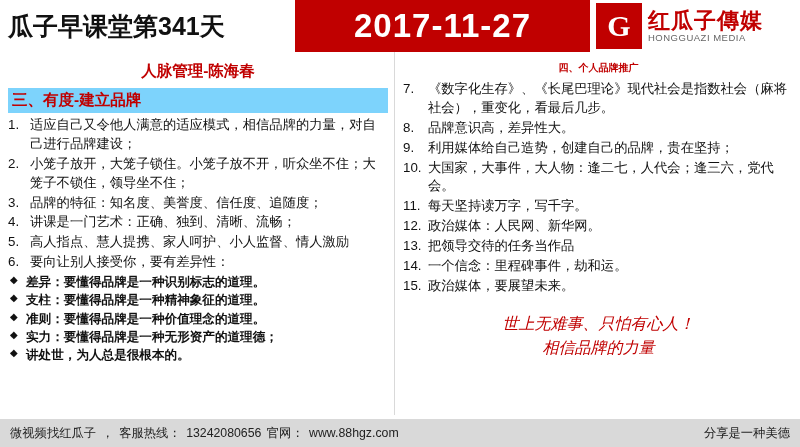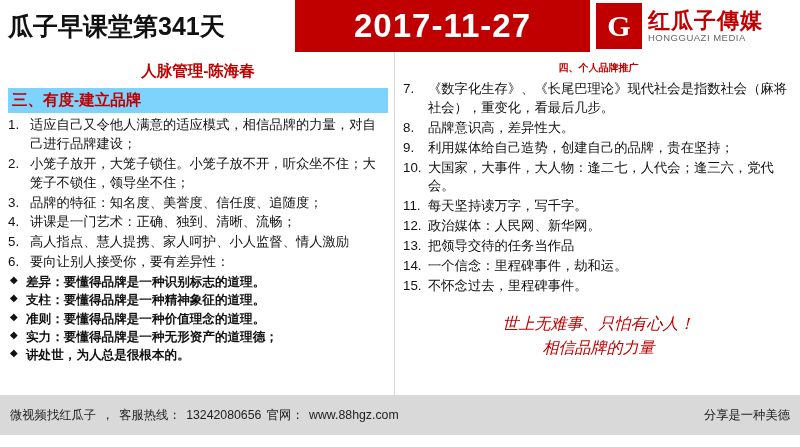--- a/index.html
+++ b/index.html
@@ -149,22 +149,22 @@
     font-weight:normal;
     font-size:16px;
     font-style:italic;
     text-align:center;
     line-height:1.5;
     margin-top:16px;
   }
   
   .footer{
     position:absolute;
-    left:0;bottom:12px;
-    width:800px;height:40px;
+    left:0;bottom:0;
+    width:800px;height:28px;
     background:#d9d9d9;
     display:flex;
     align-items:center;
     justify-content:space-between;
     box-sizing:border-box;
     padding:8px 10px;
     font-size:12.3px;
     color:#222;
   }
   .footer .left span{margin-right:2px;}
@@ -215,21 +215,21 @@
     <div class="sechead-right">四、个人品牌推广</div>
     <ol class="list two-digit" id="right-list" style="counter-reset: item 6;">
       <li>《数字化生存》、《长尾巴理论》现代社会是指数社会（麻将社会），重变化，看最后几步。</li>
       <li>品牌意识高，差异性大。</li>
       <li>利用媒体给自己造势，创建自己的品牌，贵在坚持；</li>
       <li>大国家，大事件，大人物：逢二七，人代会；逢三六，党代会。</li>
       <li>每天坚持读万字，写千字。</li>
       <li>政治媒体：人民网、新华网。</li>
       <li>把领导交待的任务当作品</li>
       <li>一个信念：里程碑事件，劫和运。</li>
-      <li>不怀念过去，里程碑事件。</li>
+      <li>政治媒体，要展望未来。</li>
     </ol>
     <div class="slogan">
       <div>世上无难事、只怕有心人！</div>
       <div>相信品牌的力量</div>
     </div>
   </div>
 </div>
 
 <div class="footer">
   <div class="left">

